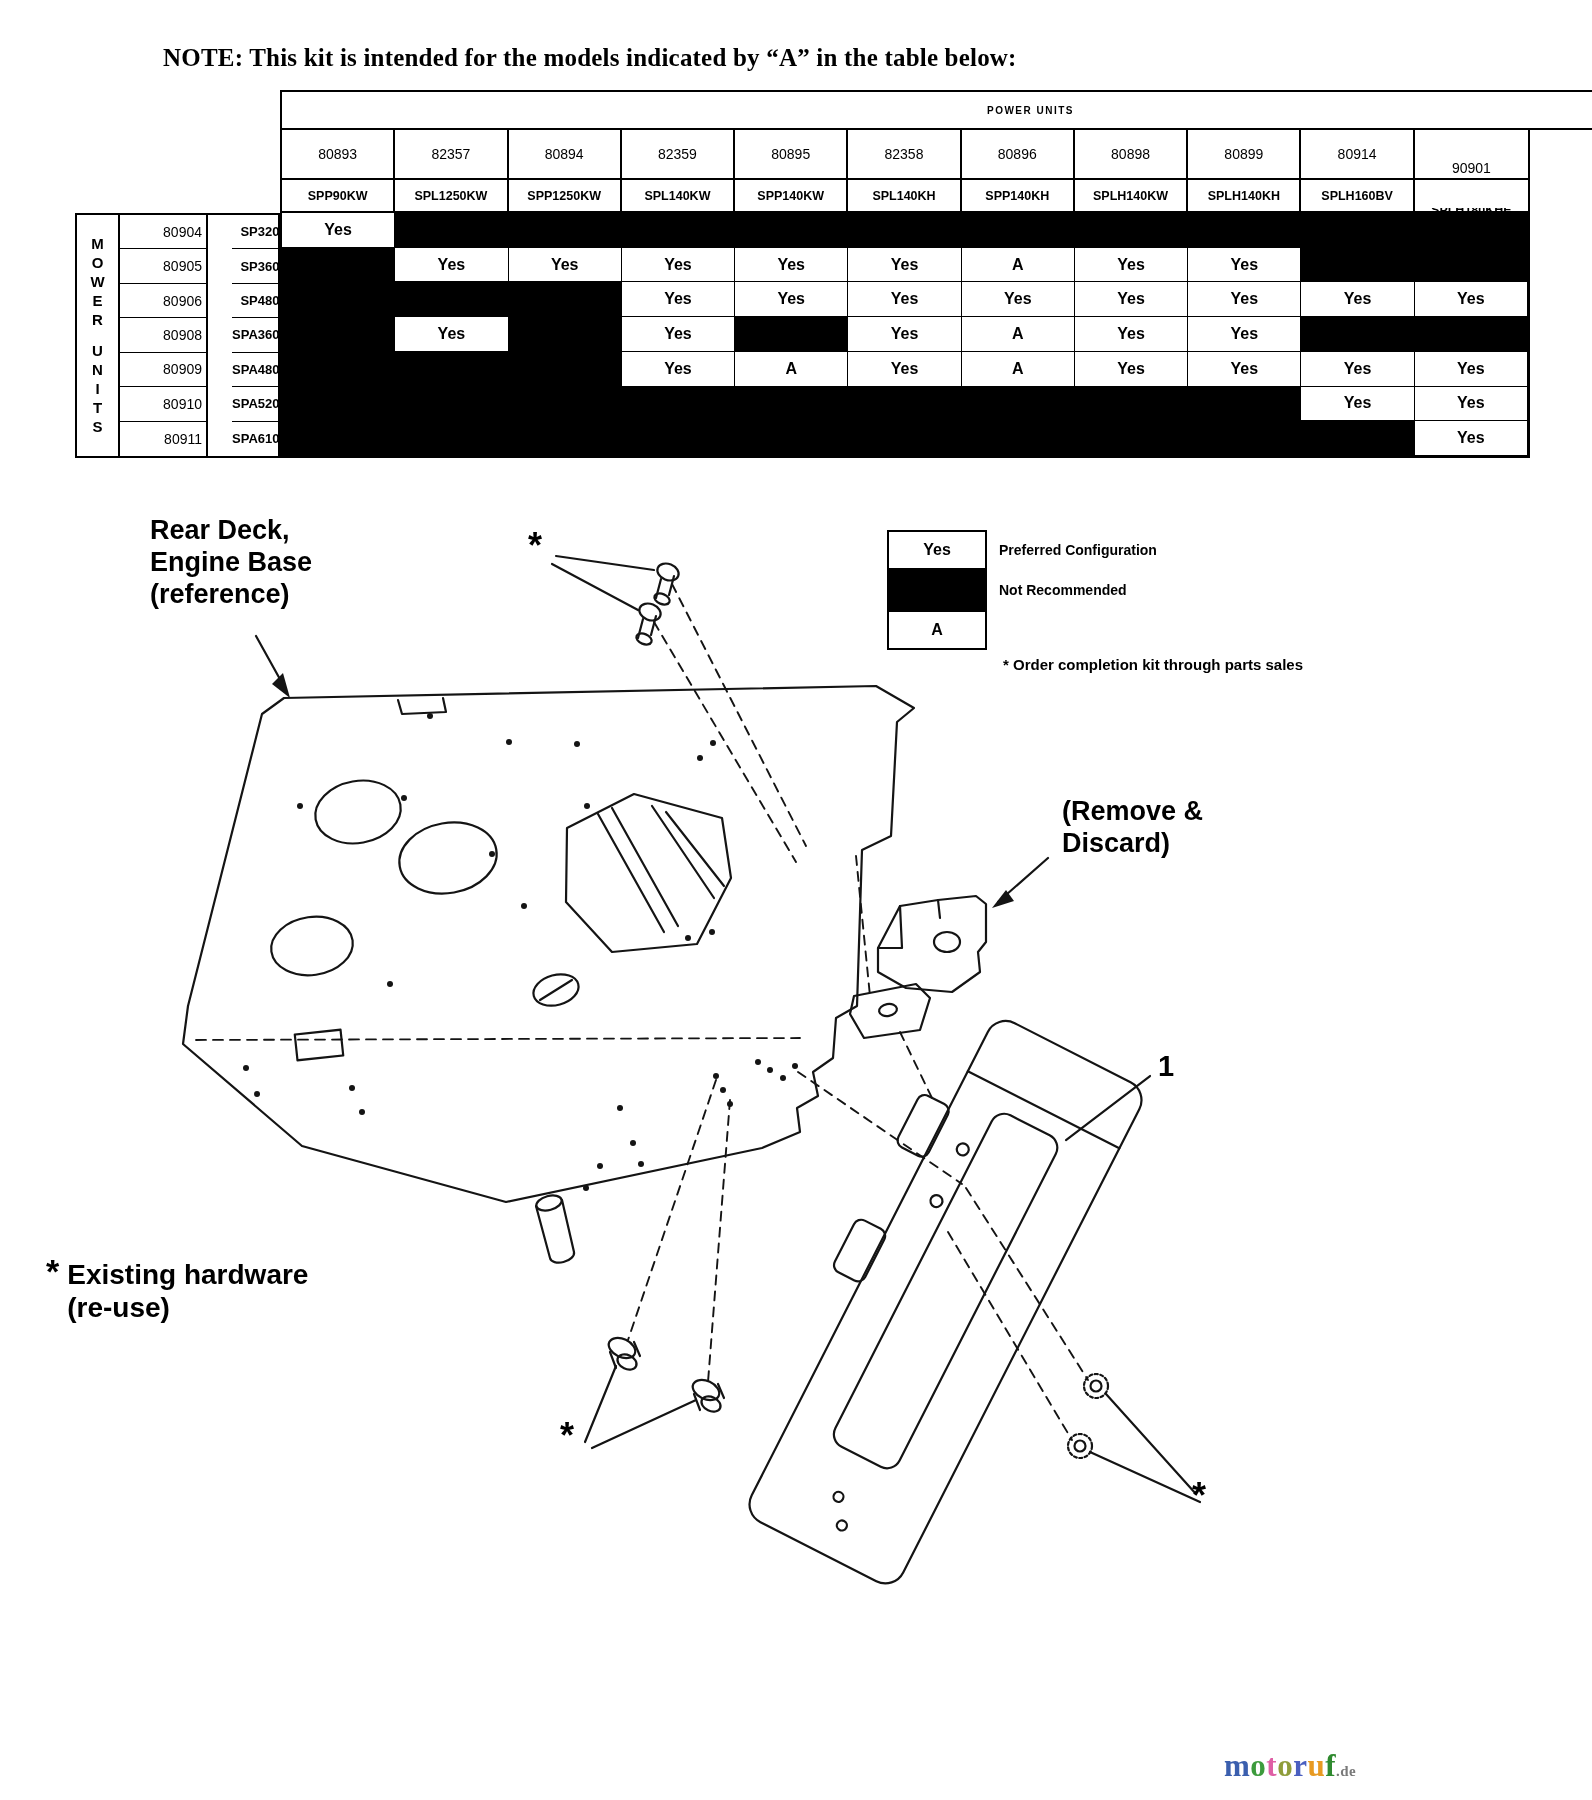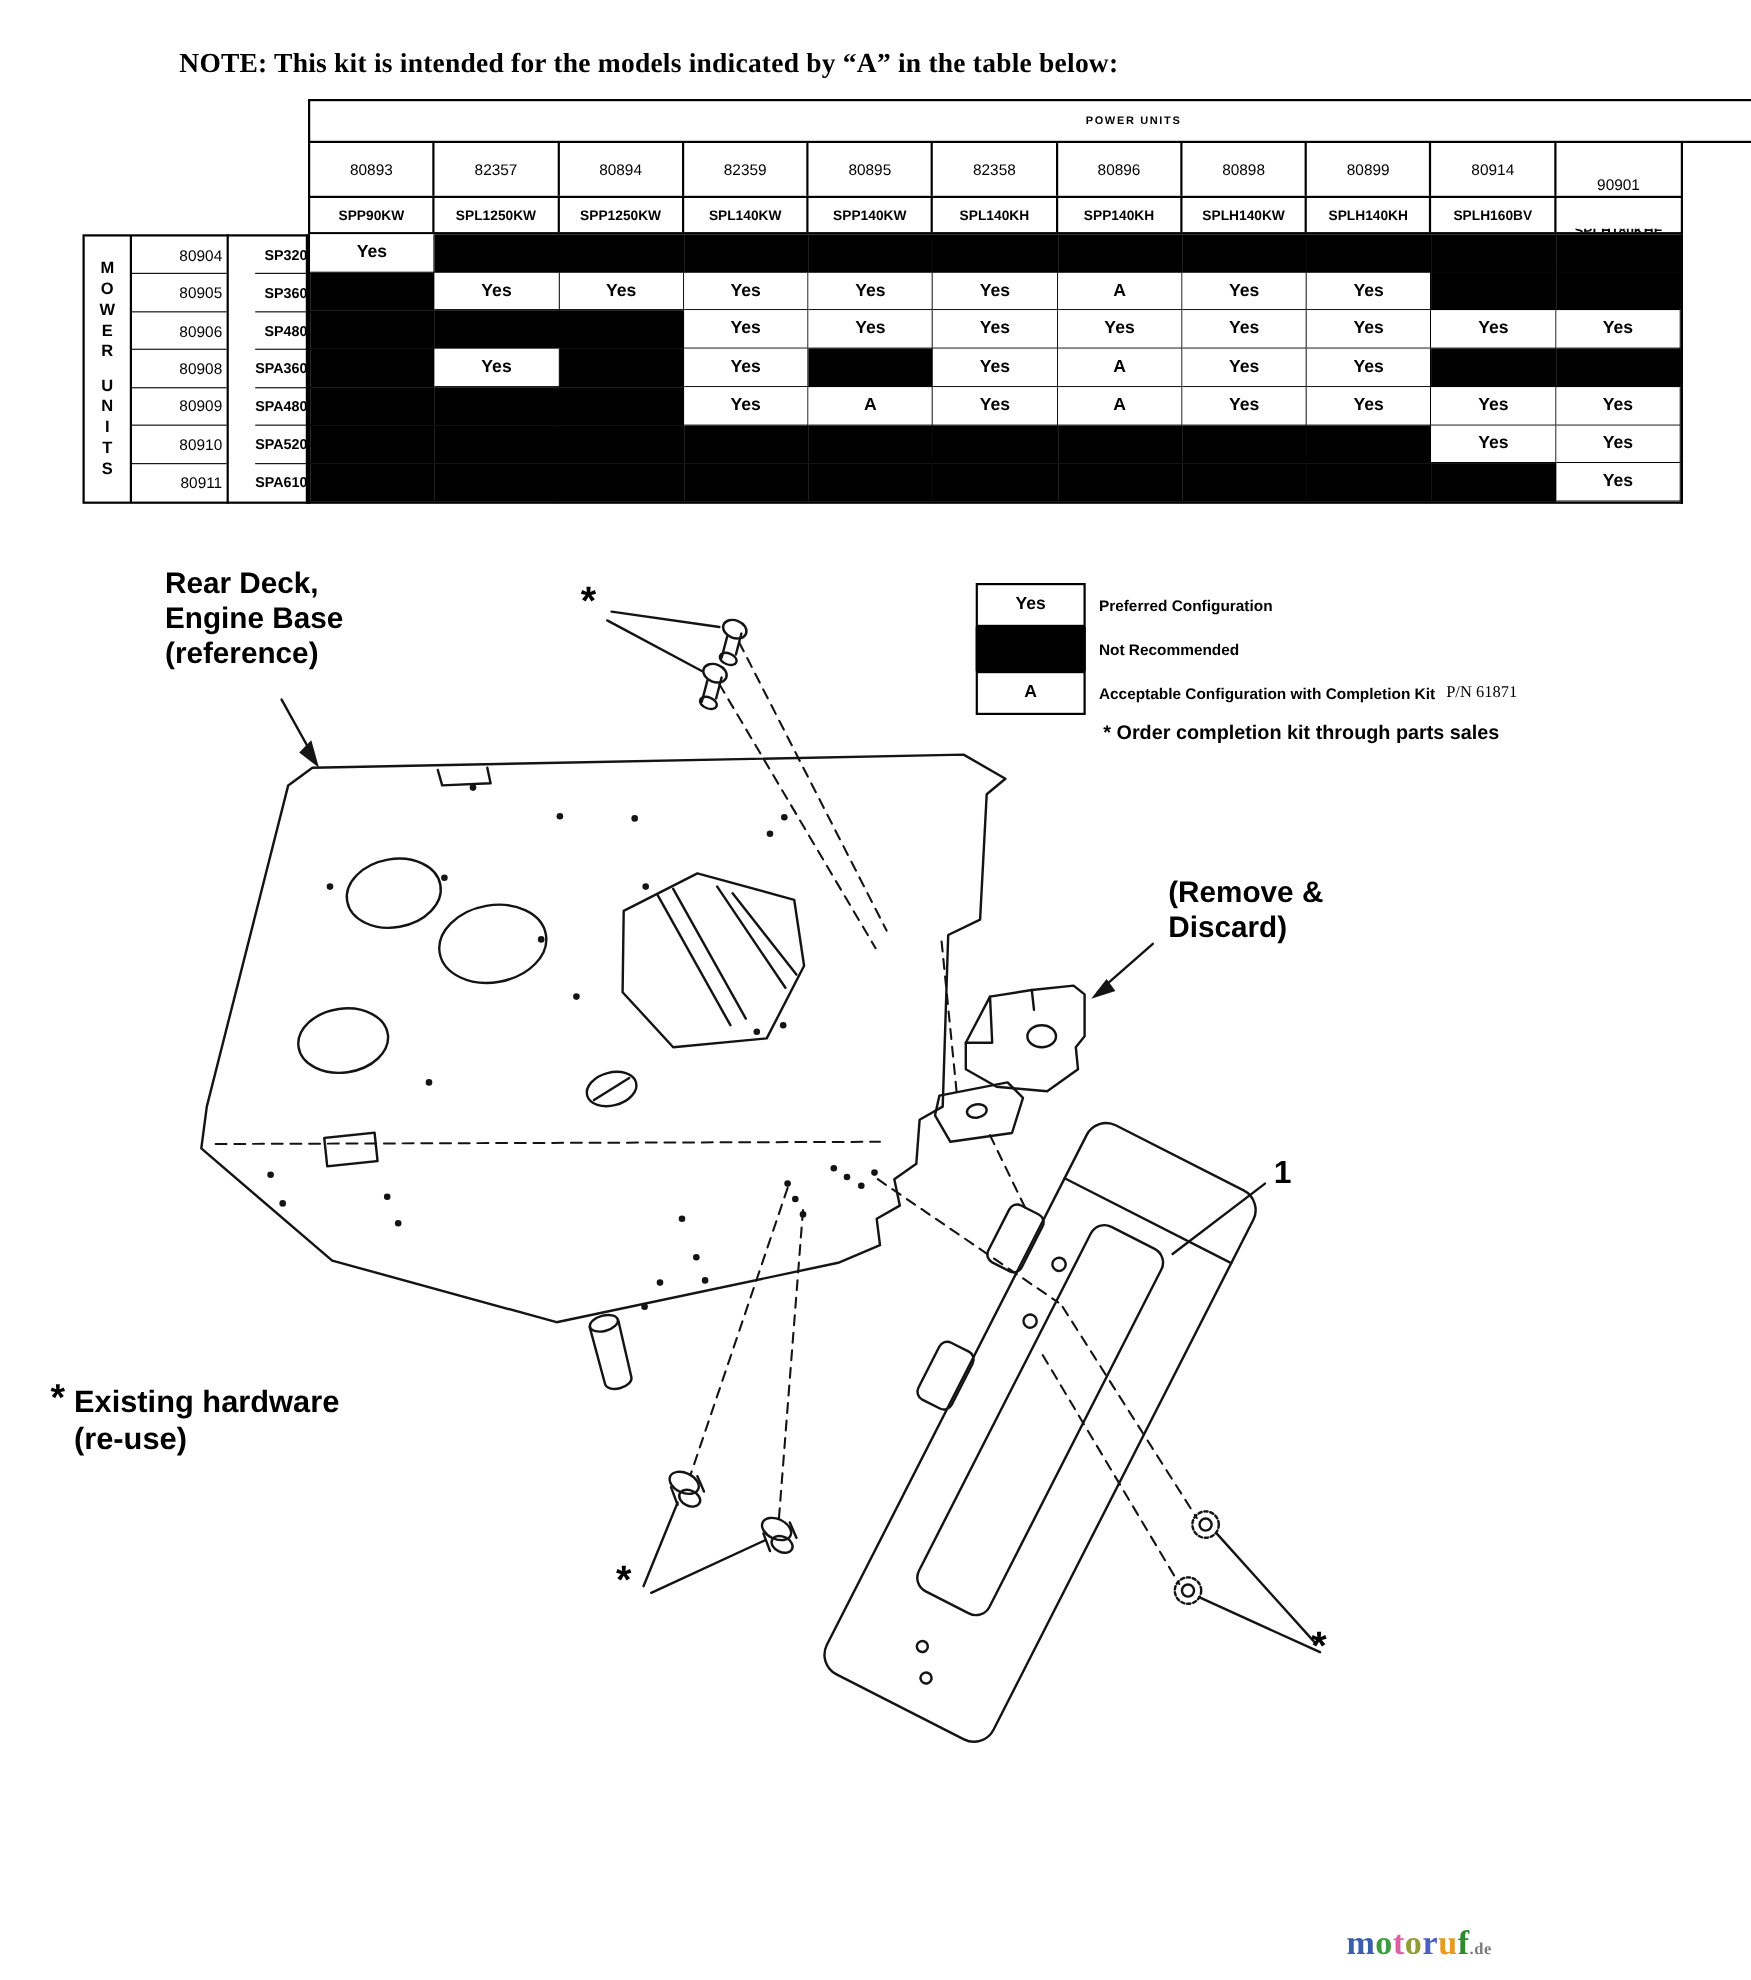--- a/index.html
+++ b/index.html
@@ -48,21 +48,21 @@
   .legend{left:887px;top:530px;width:560px;font-size:14px;}
   .lgrow{position:relative;height:40px;}
   .lgbox{position:absolute;left:0;top:0;width:100px;height:40px;border:2px solid #000;
       box-sizing:border-box;display:flex;align-items:center;justify-content:center;
       font-weight:bold;font-size:16px;background:#fff;}
   .lgbox.blackbox{background:#000;}
   .lgtext{position:absolute;left:112px;top:0;height:40px;display:flex;
       align-items:center;font-weight:bold;font-size:14px;white-space:nowrap;}
   .pn{font-family:"Liberation Serif",serif;font-weight:normal;font-size:15px;
       margin-left:10px;}
-  .lgfoot{position:absolute;left:116px;top:126px;font-size:18px;font-weight:bold;
+  .lgfoot{position:absolute;left:116px;top:126px;font-size:15px;font-weight:bold;
       white-space:nowrap;}
   
   .dlabel{font-weight:bold;font-size:27px;line-height:1.18;white-space:pre-line;}
   .star{font-weight:bold;font-size:36px;line-height:1;}
   .partnum{font-size:29px;font-weight:bold;}
   .exist{display:flex;gap:8px;}
   .exist .star{font-size:34px;margin-top:-4px;}
   
   .wm{left:1224px;top:1748px;font-family:"Liberation Serif",serif;font-size:31px;
       font-weight:bold;letter-spacing:.5px;}
@@ -350,24 +350,20 @@
   <div class="lgrow">
     <div class="lgbox">Yes</div>
     <div class="lgtext">Preferred Configuration</div>
   </div>
   <div class="lgrow">
     <div class="lgbox blackbox"></div>
     <div class="lgtext">Not Recommended</div>
   </div>
   <div class="lgrow">
     <div class="lgbox">A</div>
-    <div class="lgtext">
-      <span>Acceptable Configuration with Completion Kit</span>
-      <span class="pn">P/N 61871</span>
-    </div>
   </div>
   <div class="lgfoot">* Order completion kit through parts sales</div>
 </div>
 
 <div class="abs dlabel" style="left:150px;top:515px;">Rear Deck,
 Engine Base
 (reference)</div>
 <div class="abs star" style="left:528px;top:528px;">*</div>
 <div class="abs dlabel" style="left:1062px;top:796px;">(Remove &amp;
 Discard)</div>

